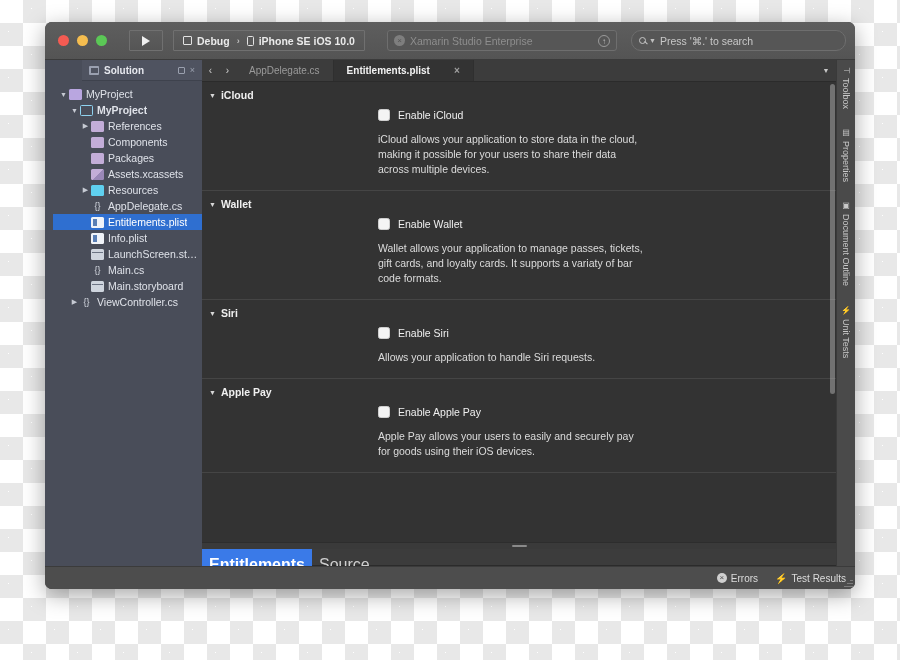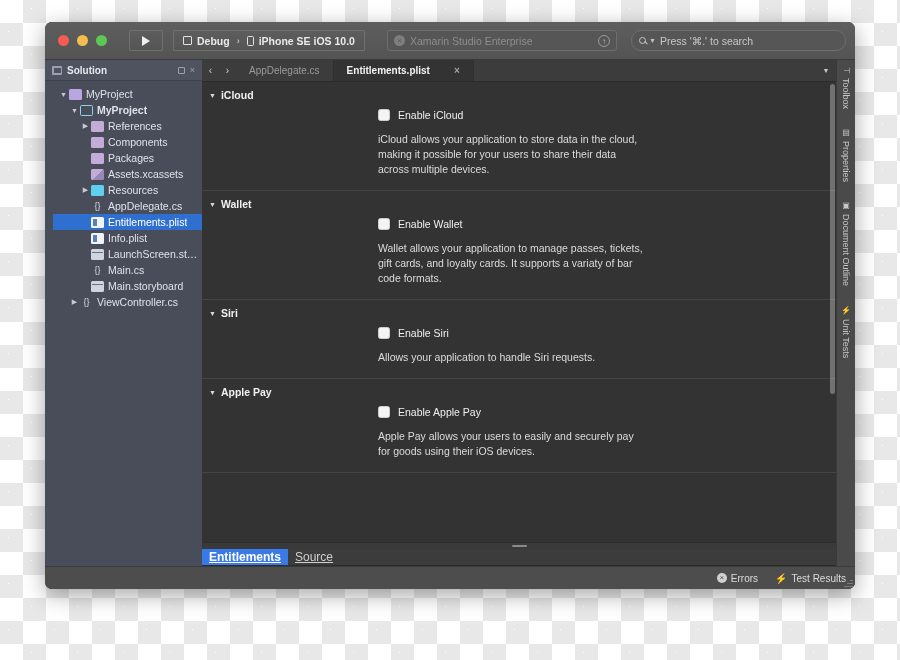--- a/index.html
+++ b/index.html
@@ -133,21 +133,21 @@
     width: 157px;
     background: #494d59;
     display: flex; flex-direction: column;
     flex: 0 0 auto;
   }
   .pad-header {
     height: 21px;
     background: #4f5360;
     border-bottom: 1px solid #3e424d;
     display: flex; align-items: center;
-    padding: 0 7px; gap: 5px;
+    padding: 0 7px; gap: 5px; margin-left: 37px;
   }
   .pad-ico {
     width: 10px; height: 9px;
     background: #9aa0b0;
     border-radius: 1px; flex: 0 0 auto;
     position: relative;
   }
   .pad-ico::after {
     content:''; position:absolute; left:1.5px; top:2px;
     width:7px; height:5px; background:#4f5360;
@@ -257,22 +257,22 @@
     display: flex; align-items: center; justify-content: center;
     flex: 0 0 auto;
   }
   .grip { width: 15px; height: 2px; background: #8a8a8a; border-radius: 1px; }
 
   .bottabs {
     height: 17px; background: #3c3c3c; display: flex; align-items: stretch;
     flex: 0 0 auto; border-bottom: 1px solid #2b2b2b;
   }
   .btab {
-    padding: 0 7px; display: flex; align-items: center;
-    font-size: 12px; color: #d6d6d6; font-weight: bold; text-decoration: underline;
+    padding: 16px 7px; display: flex; align-items: center;
+    font-size: 16px; color: #d6d6d6; font-weight: bold;
   }
   .btab.active { background: #3a7ae8; color: #ffffff; }
   .btab:not(.active) { font-weight: normal; color: #cfcfcf; }
 
   
   .padstrip {
     width: 19px; background: #4a4a4a;
     border-left: 1px solid #3a3a3a;
     display: flex; flex-direction: column; align-items: center;
     padding-top: 7px; gap: 19px;

